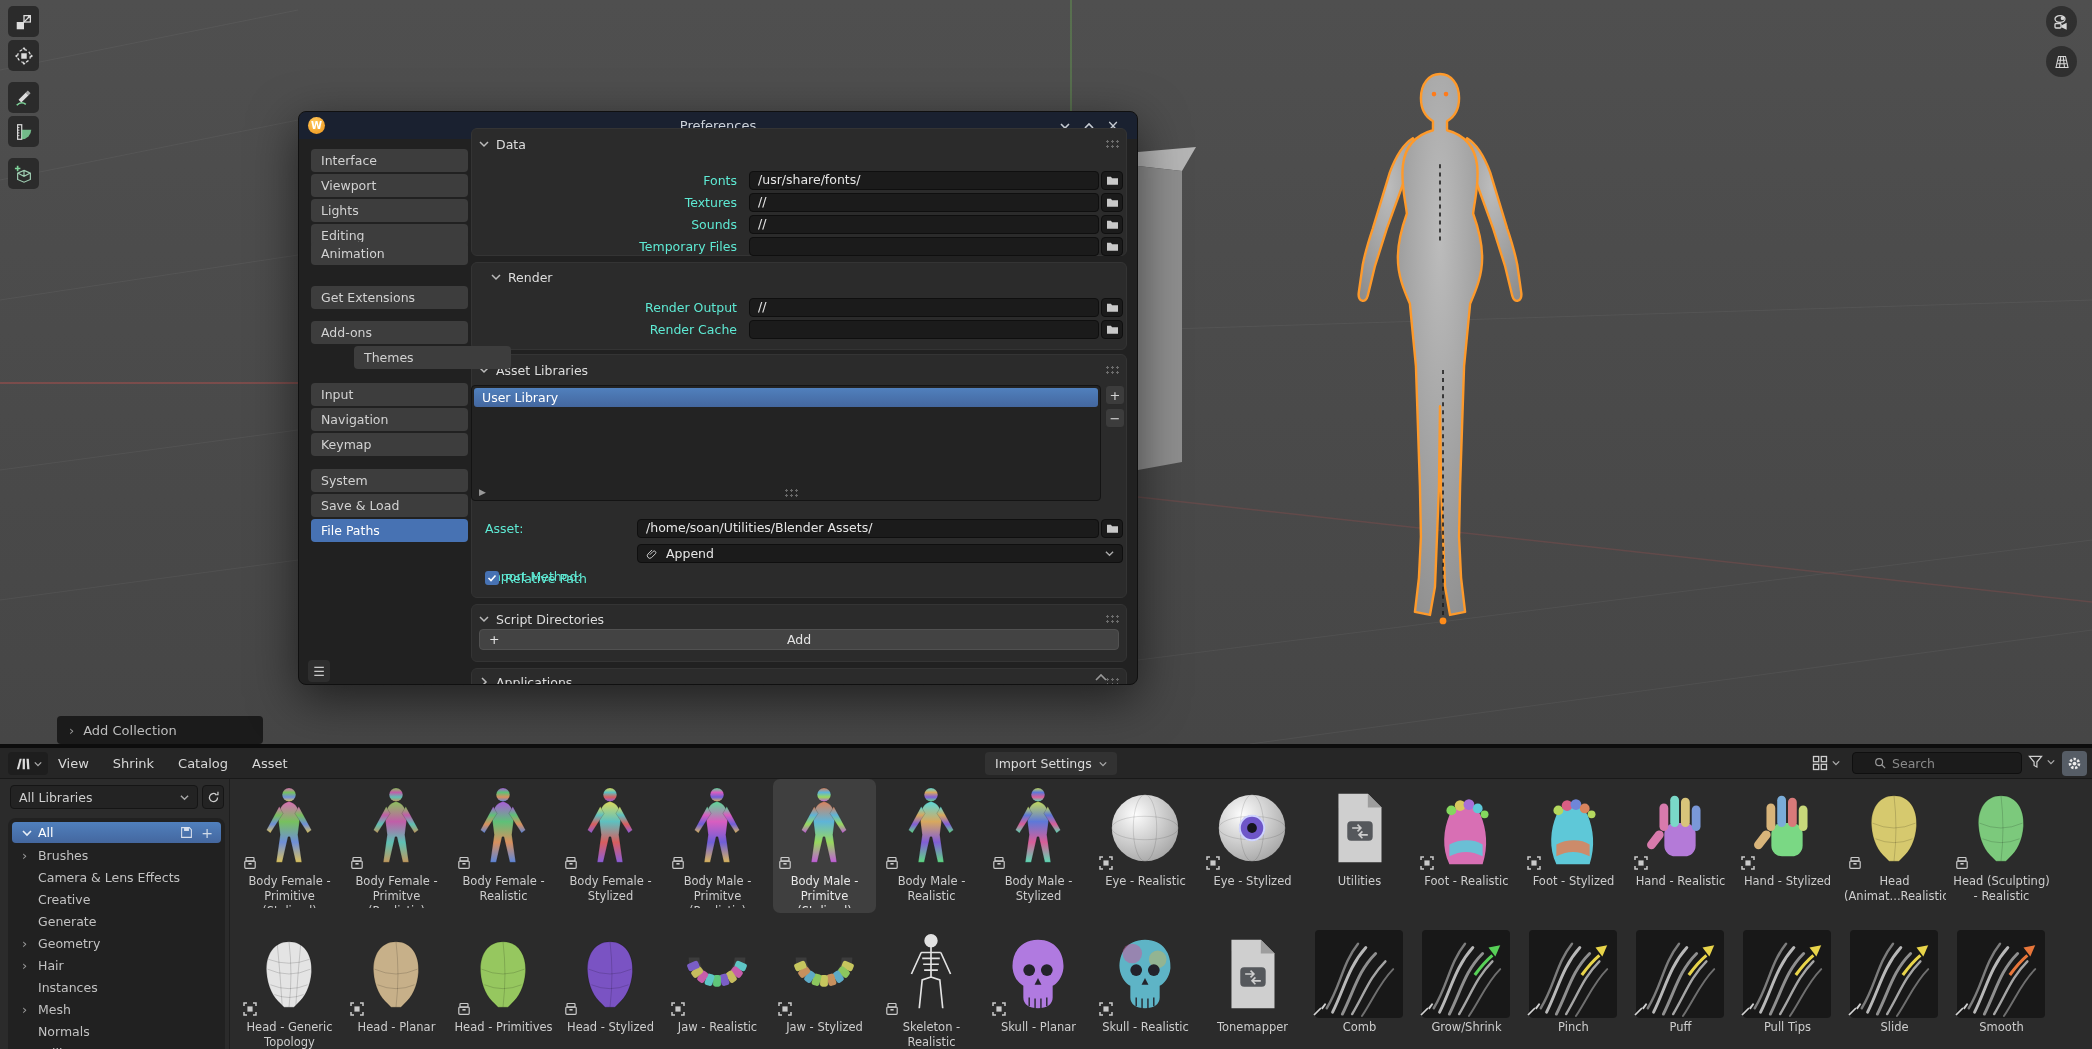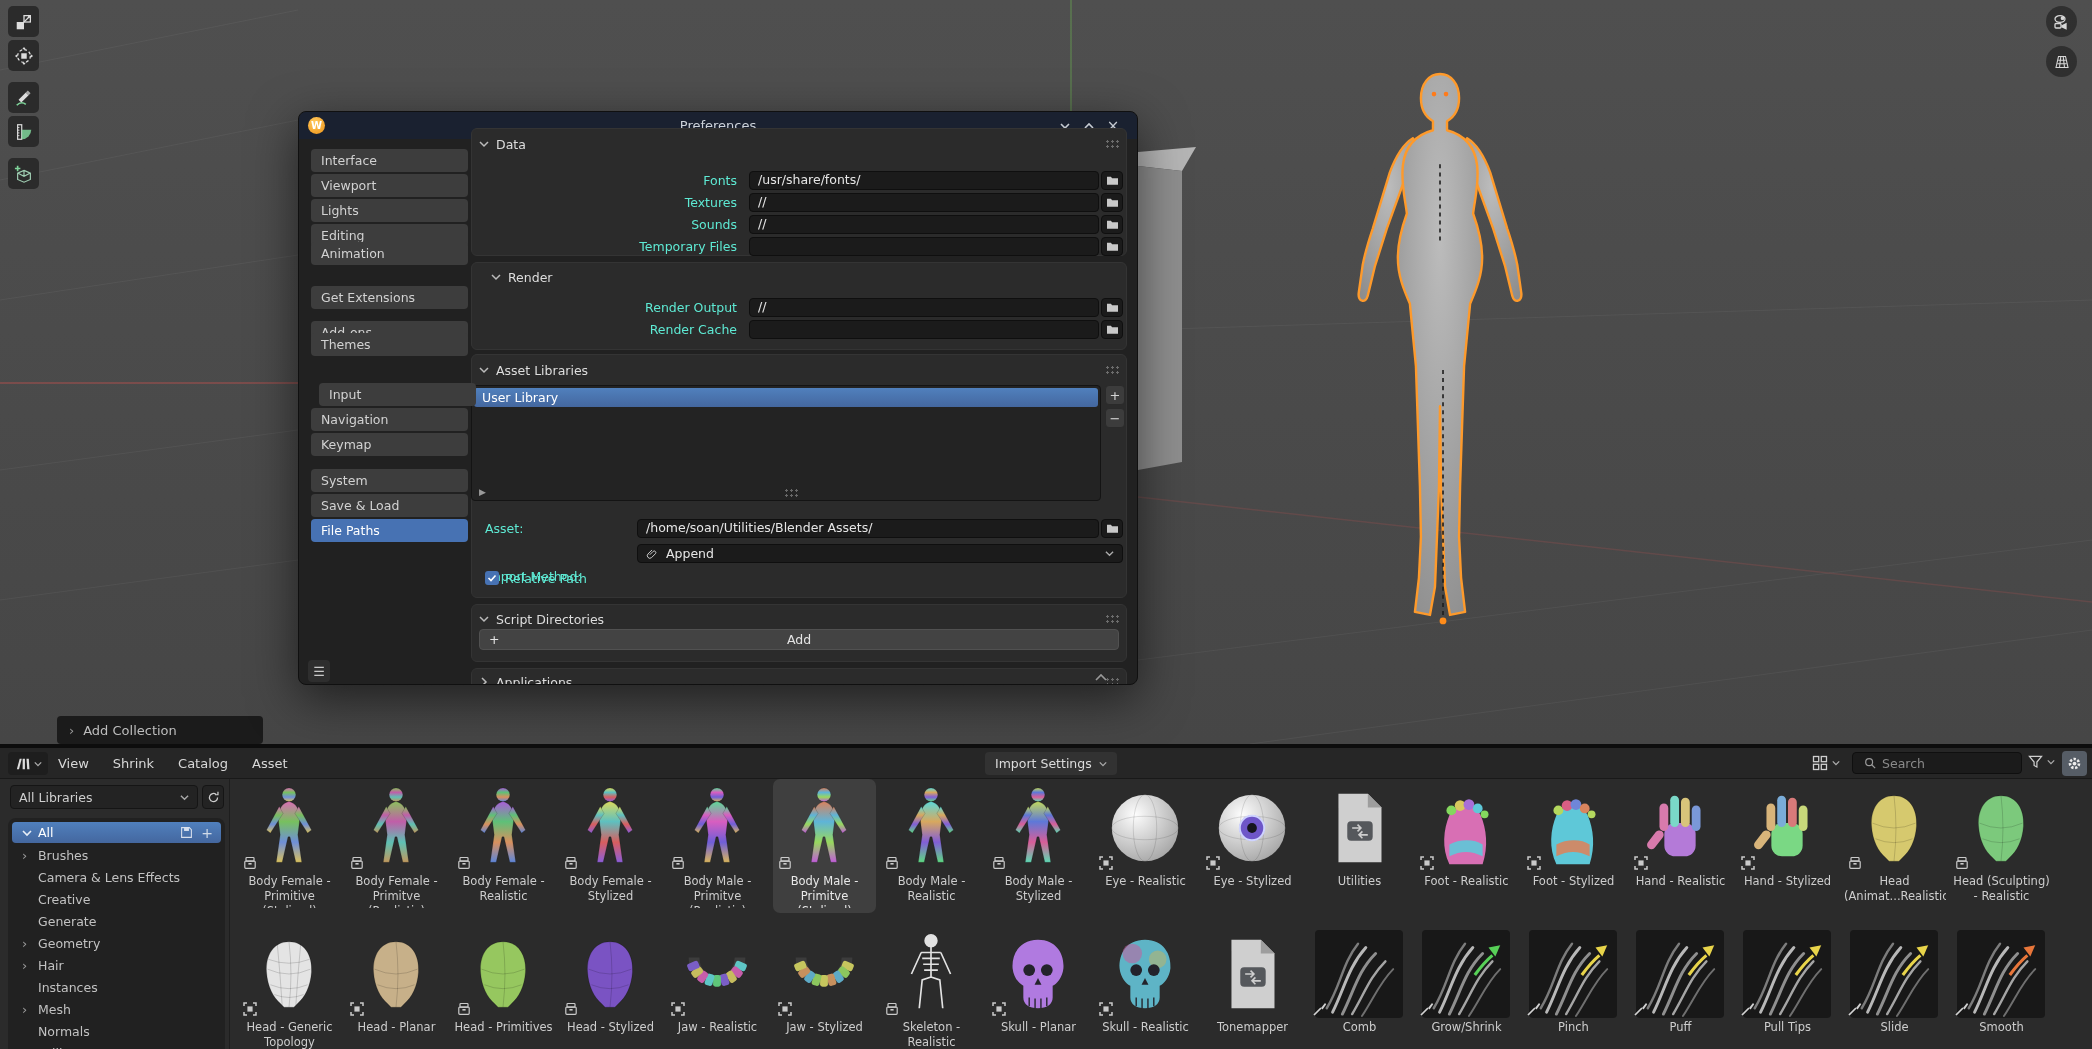--- a/index.html
+++ b/index.html
@@ -35,21 +35,21 @@
 .chk{position:absolute;width:14px;height:14px;border-radius:3px;background:#4772b3;display:flex;align-items:center;justify-content:center}
 
 #ab{position:absolute;left:0;top:744px;width:2092px;height:305px;background:#2b2b2b}
 #ab-sep{position:absolute;left:0;top:0;right:0;height:4px;background:#0d0d0d}
 #ab-head{position:absolute;left:0;top:4px;right:0;height:31px;background:#262626;border-bottom:1px solid #191919;display:flex;align-items:center}
 #editor-btn{position:absolute;left:8px;top:8px;height:23px;width:40px;background:#1e1e1e;border-radius:4px;display:flex;align-items:center;justify-content:center;gap:3px}
 #ab-menus{position:absolute;left:58px;top:4px;height:30px;display:flex;align-items:center;gap:24px}
 .menu{color:#d8d8d8;font-size:13px}
 #import-settings{position:absolute;left:985px;top:8px;height:23px;background:#323232;border-radius:4px;color:#dcdcdc;font-size:12.5px;display:flex;align-items:center;gap:7px;padding:0 10px}
 #gridview{position:absolute;left:1812px;top:11px;display:flex;align-items:center;gap:4px}
-#searchbox{position:absolute;left:1852px;top:8px;width:170px;height:22px;background:#1b1b1b;border:1px solid #0f0f0f;border-radius:4px;display:flex;align-items:center;gap:6px;padding:0 11px}
+#searchbox{position:absolute;left:1852px;top:8px;width:170px;height:22px;background:#1b1b1b;border:1px solid #0f0f0f;border-radius:4px;display:flex;align-items:center;gap:6px;padding:0 21px}
 #searchbox input{background:transparent;border:none;outline:none;color:#ddd;font-size:12.5px;width:120px;font-family:inherit}
 #searchbox input::placeholder{color:#8a8a8a}
 #filterbtn{position:absolute;left:2028px;top:11px;display:flex;align-items:center;gap:4px}
 #gearbtn{position:absolute;left:2062px;top:7px;width:25px;height:25px;background:#565d66;border-radius:4px;display:flex;align-items:center;justify-content:center}
 #ab-side{position:absolute;left:0;top:35px;width:230px;bottom:0;background:#2b2b2b;border-right:1px solid #1e1e1e}
 #lib-select{position:absolute;left:10px;top:6px;width:188px;height:24px;background:#232323;border:1px solid #151515;border-radius:4px;color:#cfcfcf;font-size:12.5px;display:flex;align-items:center;justify-content:space-between;padding:0 8px}
 #refresh-btn{position:absolute;left:202px;top:6px;width:22px;height:24px;background:#232323;border:1px solid #151515;border-radius:4px;display:flex;align-items:center;justify-content:center}
 #tree{position:absolute;left:8px;top:39px;right:4px;bottom:0;background:#212121;border-radius:8px 8px 0 0;padding-top:3px;overflow:hidden}
 .trow{height:22px;display:flex;align-items:center;font-size:12.5px;color:#c2c2c2;padding-left:30px;gap:6px}
 .trow .tchev{width:10px;margin-left:-16px;color:#9a9a9a;font-size:13px}
@@ -309,22 +309,22 @@
       </div>
 
     <div id="hamburger">☰</div>
   <div class="ptab" style="top: 37px;">Interface</div>
       <div class="ptab" style="top: 62px;">Viewport</div>
       <div class="ptab" style="top: 87px;">Lights</div>
       <div class="ptab" style="top: 112px;">Editing</div>
       <div class="ptab" style="top: 130px;">Animation</div>
       <div class="ptab" style="top: 174px;">Get Extensions</div>
       <div class="ptab" style="top: 209px;">Add-ons</div>
-      <div class="ptab" style="top: 221px;">Themes</div>
-      <div class="ptab" style="top: 271px; margin-left: 8px;">Input</div>
+      <div class="ptab" style="top: 234px; margin-left: 43px;">Themes</div>
+      <div class="ptab" style="top: 271px;">Input</div>
       <div class="ptab" style="top: 296px;">Navigation</div>
       <div class="ptab" style="top: 321px;">Keymap</div>
       <div class="ptab" style="top: 357px;">System</div>
       <div class="ptab" style="top: 382px;">Save &amp; Load</div>
       <div class="ptab active" style="top: 407px;">File Paths</div>
       <div class="plabel r" style="top: 59px;">Fonts</div>
       <div class="pinput" style="left: 450px; top: 59px; width: 350px;">/usr/share/fonts/</div>
       <div class="pfolder" style="left: 802px; top: 59px;">
         <svg width="13" height="11" viewBox="0 0 16 14">
           <path d="M1 2.2 H6 L7.5 4 H15 V12.5 H1 Z" fill="#c9c9c9"></path>

